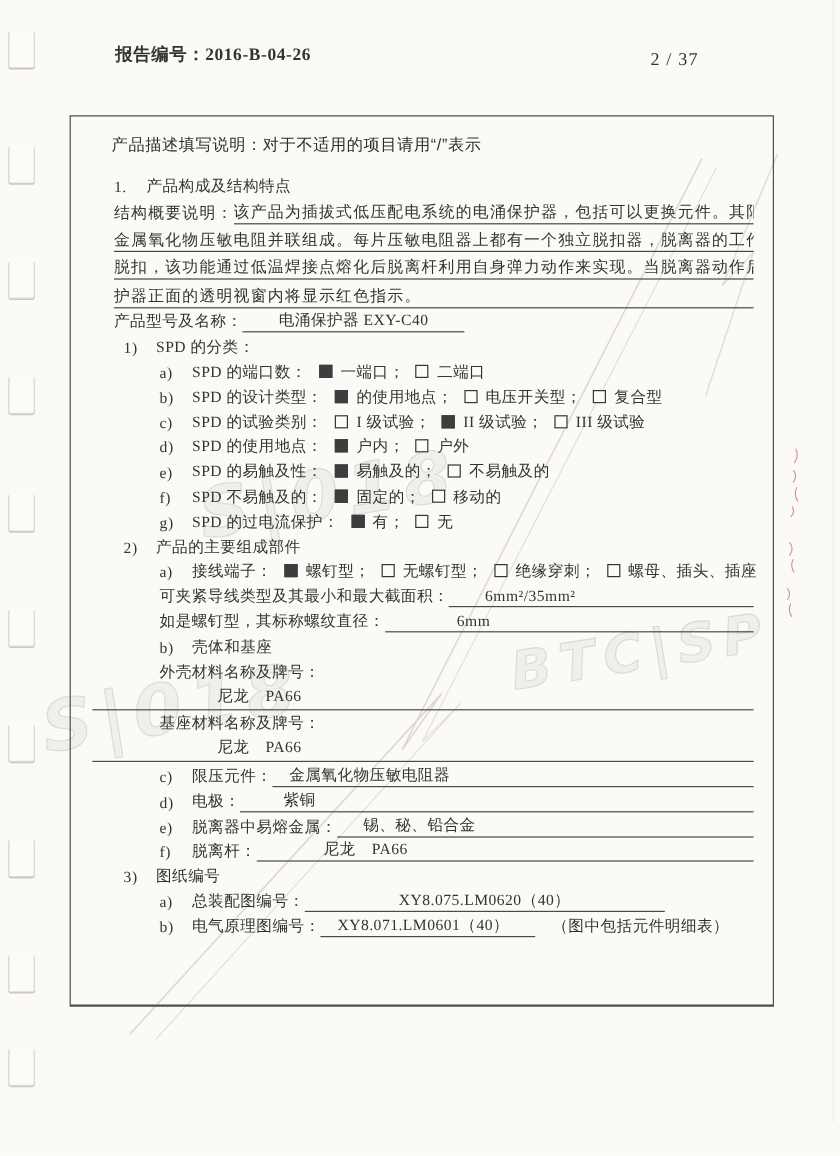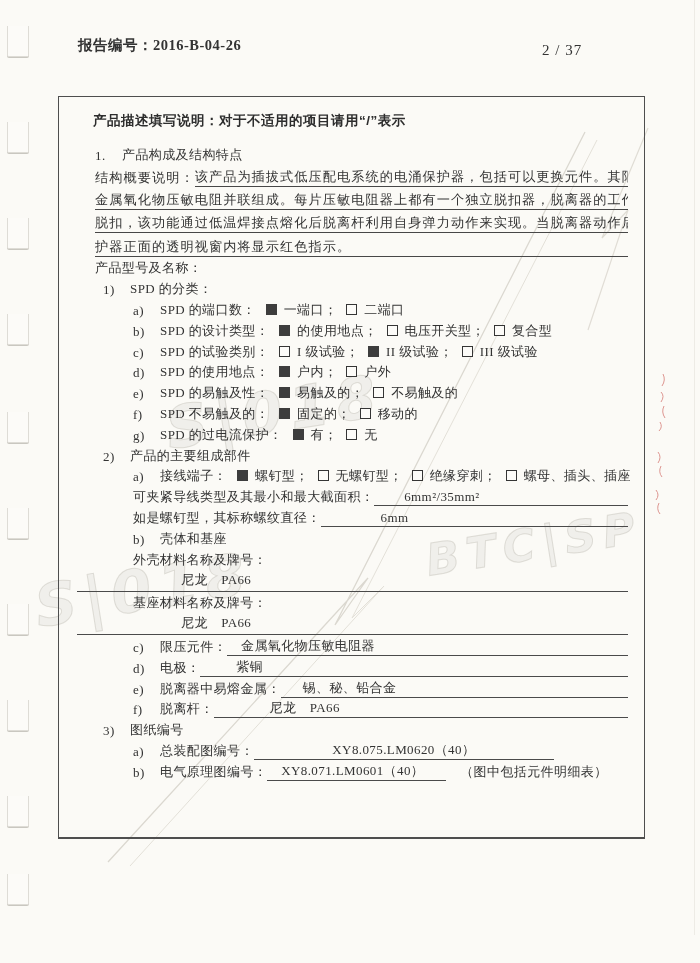--- a/index.html
+++ b/index.html
@@ -11,30 +11,30 @@
          border-radius:0 0 2px 2px;background:#fcfbf8;box-shadow:0 1px 0 #c9c7c0;}
   .paper-edge{position:absolute;right:5px;top:0;height:935px;border-right:1px solid #edebe5;}
   .wm{position:absolute;font-family:"DejaVu Sans",sans-serif;font-weight:bold;font-style:italic;
       color:rgba(150,150,142,0.10);-webkit-text-stroke:1px rgba(165,163,152,0.30);
       letter-spacing:7px;white-space:nowrap;transform:rotate(-9deg);z-index:0;}
   .wm0{left:165px;top:378px;font-size:58px;}
   .wm1{left:425px;top:518px;font-size:44px;}
   .wm2{left:34px;top:556px;font-size:58px;}
   svg.overlay{position:absolute;left:0;top:0;z-index:0;}
   
-  .report-no{position:absolute;left:78px;top:36px;font-size:14.5px;font-weight:bold;letter-spacing:0.5px;z-index:2;}
+  .report-no{position:absolute;left:96px;top:36px;font-size:14.5px;font-weight:bold;letter-spacing:0.5px;z-index:2;}
   .page-no{position:absolute;left:542px;top:42px;font-size:15px;letter-spacing:1px;z-index:2;}
   
   .band{position:absolute;left:58px;top:64px;width:587px;height:27px;border:1.5px solid #4e4e4e;
         background:#efeeea;text-align:center;line-height:27px;z-index:1;
         font-family:"Liberation Sans","DejaVu Sans",sans-serif;font-weight:bold;font-size:14px;letter-spacing:7px;color:#2e2e2e;}
   .main{position:absolute;left:58px;top:96px;width:587px;height:743px;border:1.5px solid #4e4e4e;
         border-bottom-width:2px;background:transparent;z-index:1;box-sizing:border-box;
         padding:13px 16px 0 36px;overflow:hidden;}
-  .instruction{font-family:"Liberation Sans","DejaVu Sans",sans-serif;font-weight:bold;
+  .instruction{font-family:"Liberation Sans","DejaVu Sans",sans-serif;font-weight:normal;
                font-size:13.5px;letter-spacing:0.5px;color:#2d2d2d;margin:2px 0 13px -2px;}
   
   .line{display:flex;align-items:flex-end;height:20.8px;font-size:13px;letter-spacing:0.4px;white-space:nowrap;}
   .para{height:23.2px;font-size:13.2px;letter-spacing:1.05px;align-items:flex-end;}
   .para .ul{flex:1;border-bottom:1.2px solid #474747;overflow:hidden;}
   .i-base{margin-left:0;} .i-num{margin-left:8px;} .i-let{margin-left:38px;}
   .pfx{flex:none;display:inline-block;min-width:27px;}
   .flabel{flex:none;}
   .t-c .flabel{margin-right:9px;}
   .ulv{flex:none;border-bottom:1.2px solid #4a4a4a;text-align:center;overflow:hidden;}
@@ -104,20 +104,21 @@
           <span class="ul">金属氧化物压敏电阻并联组成。每片压敏电阻器上都有一个独立脱扣器，脱离器的工作原理为热</span>
         </div>
         <div class="line t-p i-base para">
           <span class="ul">脱扣，该功能通过低温焊接点熔化后脱离杆利用自身弹力动作来实现。当脱离器动作后，电涌保</span>
         </div>
         <div class="line t-p i-base para">
           <span class="ul">护器正面的透明视窗内将显示红色指示。</span>
         </div>
         <div class="line t-f i-base">
           <span class="flabel">产品型号及名称：</span>
+          <span class="ulv w185">电涌保护器 EXY-C40</span>
         </div>
         <div class="line t-h i-num">
           <span class="pfx">1)</span>
           <span class="htext">SPD 的分类：</span>
         </div>
         <div class="line t-c i-let">
           <span class="pfx">a)</span>
           <span class="flabel">SPD 的端口数：</span>
           <span class="cb f"></span>
           <span class="opt">一端口</span>

